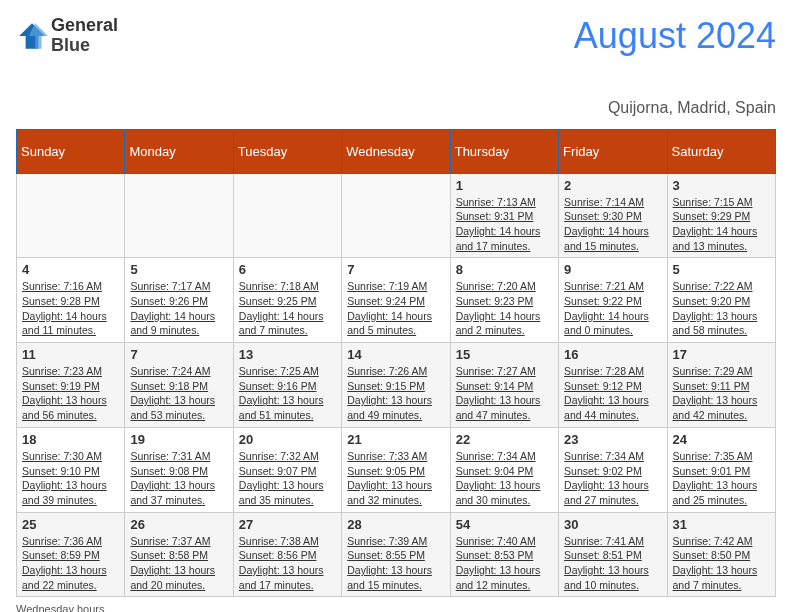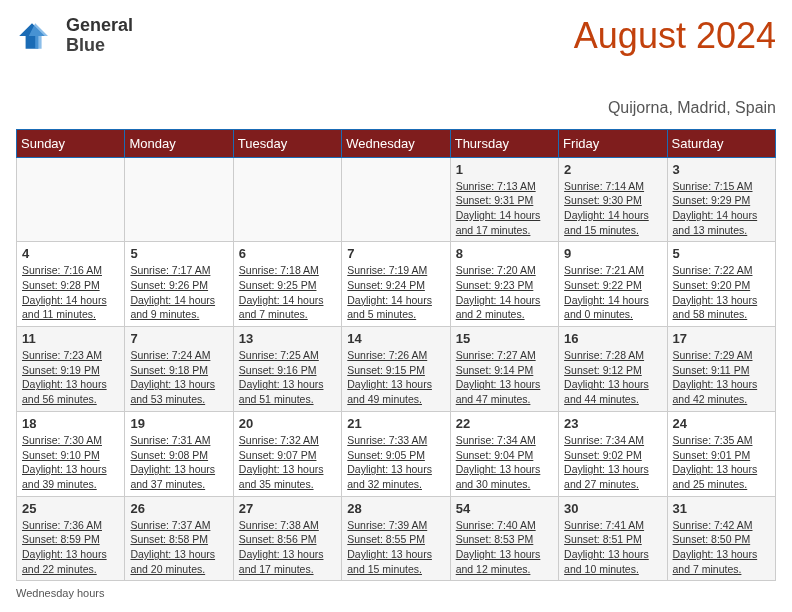--- a/index.html
+++ b/index.html
@@ -12,56 +12,56 @@
     }
     .header {
       display: flex;
       align-items: flex-start;
       justify-content: space-between;
       margin-bottom: 12px;
     }
     .logo {
       display: flex;
       align-items: center;
-      gap: 18px;
+      gap: 3px;
     }
     .logo-text {
       font-size: 18px;
       font-weight: bold;
       line-height: 1.1;
     }
     .logo-general { color: #333; }
     .logo-blue { color: #404040; }
     .logo-icon {
       width: 32px;
       height: 32px;
     }
     .title-block {
       text-align: right;
     }
     .month-year {
       font-size: 36px;
       font-weight: 300;
-      color: #c2410c;
+      color: #3b82f6;
       line-height: 1.1;
     }
     .location {
       font-size: 16px;
       color: #555;
       margin-top: 43px;
     }
     .calendar {
       width: 100%;
       border-collapse: collapse;
       font-size: 11px;
     }
     .calendar th {
-      background-color: #7f1d1d;
+      background-color: #c2410c;
       color: #fff;
-      padding: 6px 4px;
+      padding: 14px 4px;
       text-align: left;
       font-weight: normal;
       font-size: 13px;
       border: 1px solid #1a6bb5;
     }
     .calendar td {
       border: 1px solid #ccc;
       padding: 4px 5px;
       vertical-align: top;
       width: calc(100% / 7);

